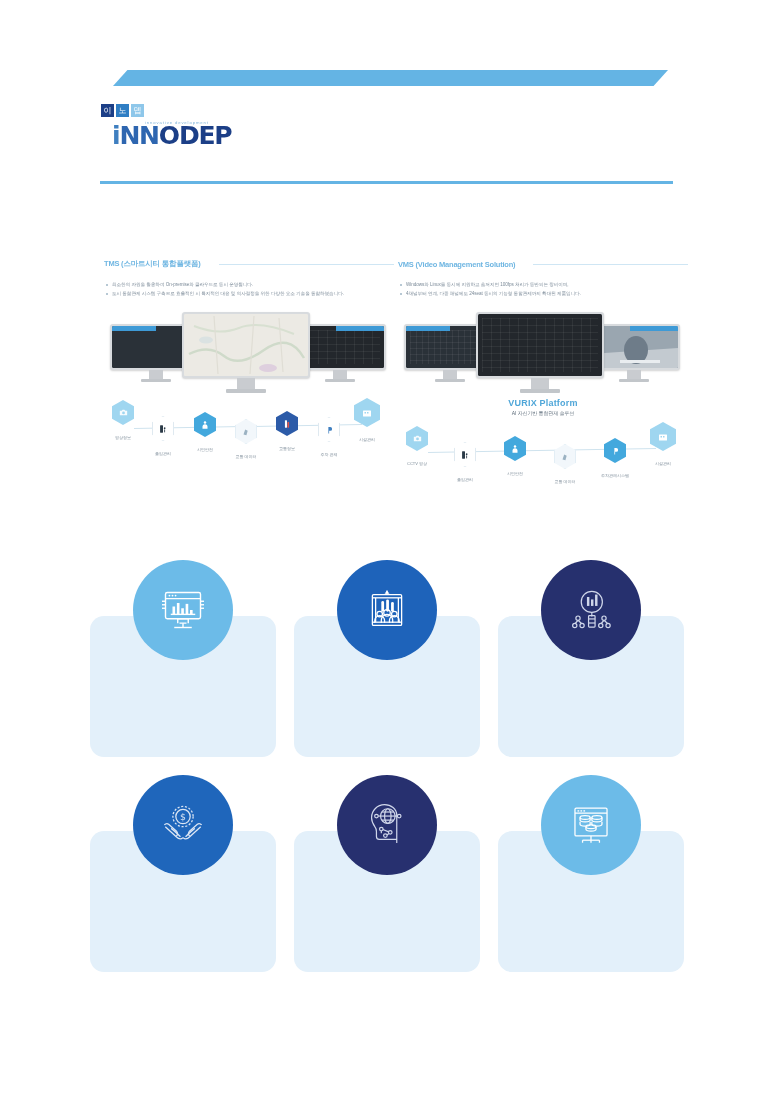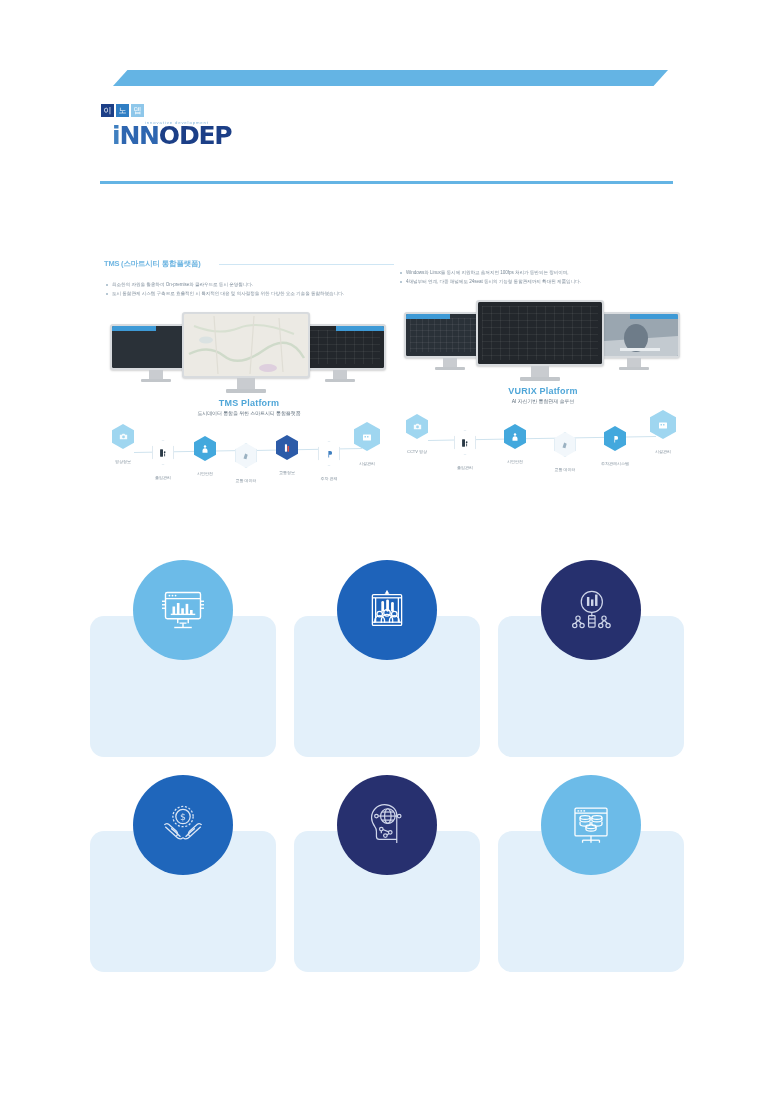--- a/index.html
+++ b/index.html
@@ -418,24 +418,20 @@
                 <div class="grid-cells"></div>
               </div>
               <div class="scr-tab" style="left:auto;right:0;width:48px;"></div>
             </div>
           </div>
           <div class="stand"></div>
           <div class="base"></div>
         </div>
       </div>
 
-      <div class="platform-caption">
-        <div class="platform-name pn-tms">TMS Platform</div>
-        <div class="platform-sub">도시데이터 통합을 위한 스마트시티 통합플랫폼</div>
-      </div>
 
       <div class="hex-chain">
         <div class="hex-link" style="left:30px;top:28px;width:228px;transform:rotate(-1deg);"></div>
 
         <div class="hex-node" style="left:8px;top:2px;">
           <div class="hex-shape hex-sky">
             <svg width="11" height="11" viewBox="0 0 24 24" fill="#fff">
                 <path d="M4 8h4l2-2h4l2 2h4v10H4z" opacity=".9"></path>
                 <circle cx="12" cy="13" r="3" fill="#9fd6f0"></circle>
               </svg>
@@ -499,20 +495,24 @@
                 <rect x="7" y="10" width="3" height="3" fill="#9fd6f0"></rect>
                 <rect x="12" y="10" width="3" height="3" fill="#9fd6f0"></rect>
               </svg>
           </div>
           <div class="hex-label">시설관리</div>
         </div>
       </div>
     </div>
 
     <div class="solution-col col-right">
+      <div class="sol-heading">
+        <div class="sol-title">VMS (Video Management Solution)</div>
+        <div class="sol-rule"></div>
+      </div>
       <ul class="sol-bullets">
         <li>Windows와 Linux를 동시에 지원하고 초저지연 100fps 처리가 동반되는 장비이며,</li>
         <li>4채널부터 연계, 다중 채널에도 24seat 동시의 기능형 통합관제까지 확대된 제품입니다.</li>
       </ul>
 
       <div class="monitors">
         <div class="mon mon-side mon-l">
           <div class="bezel">
             <div class="screen">
               <div class="scr-dark">

